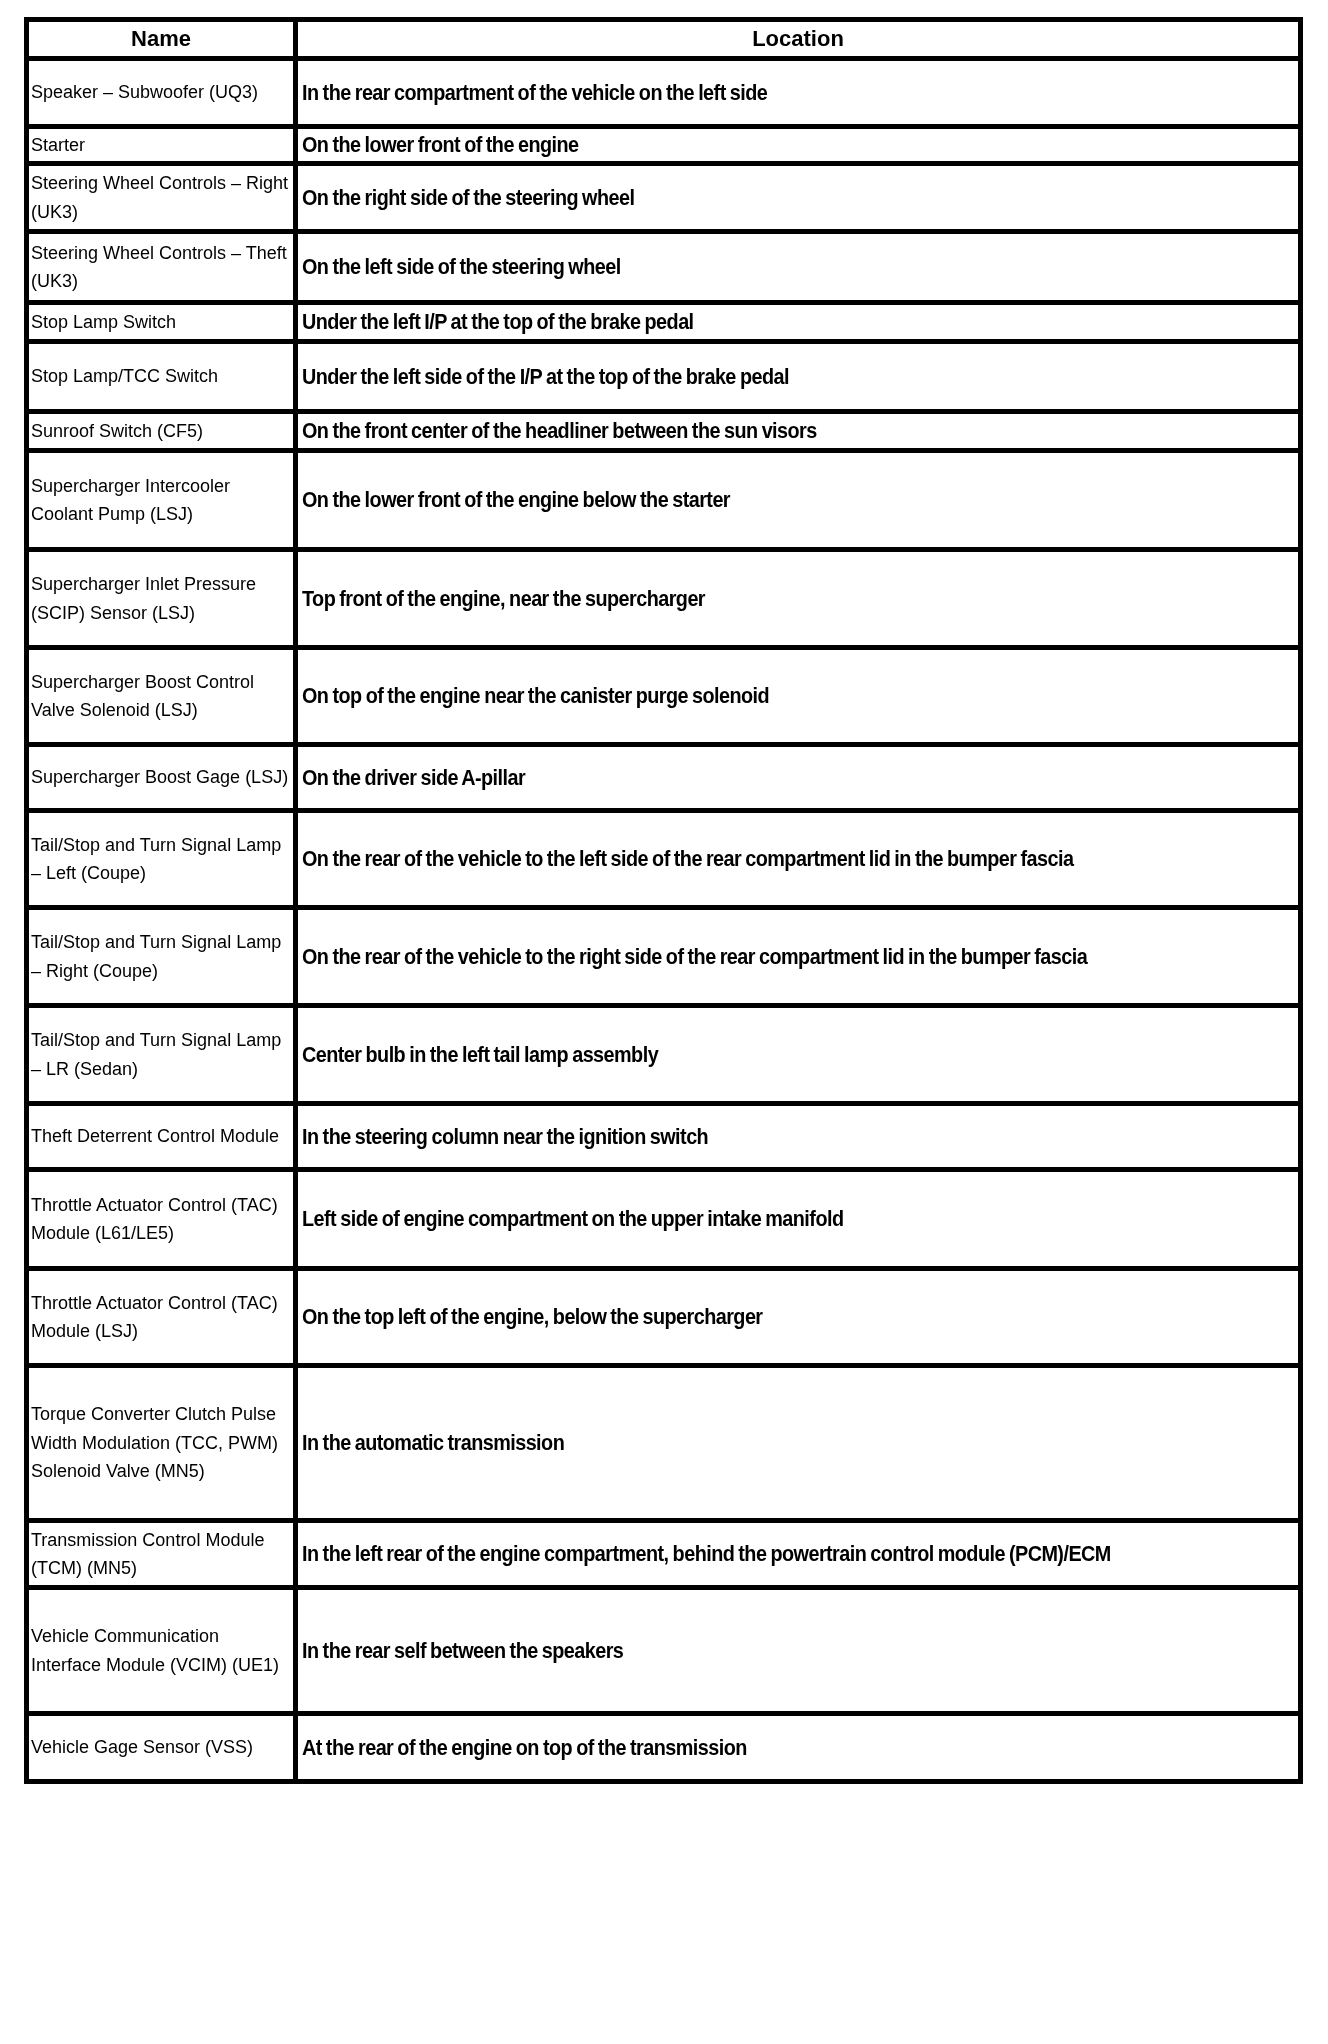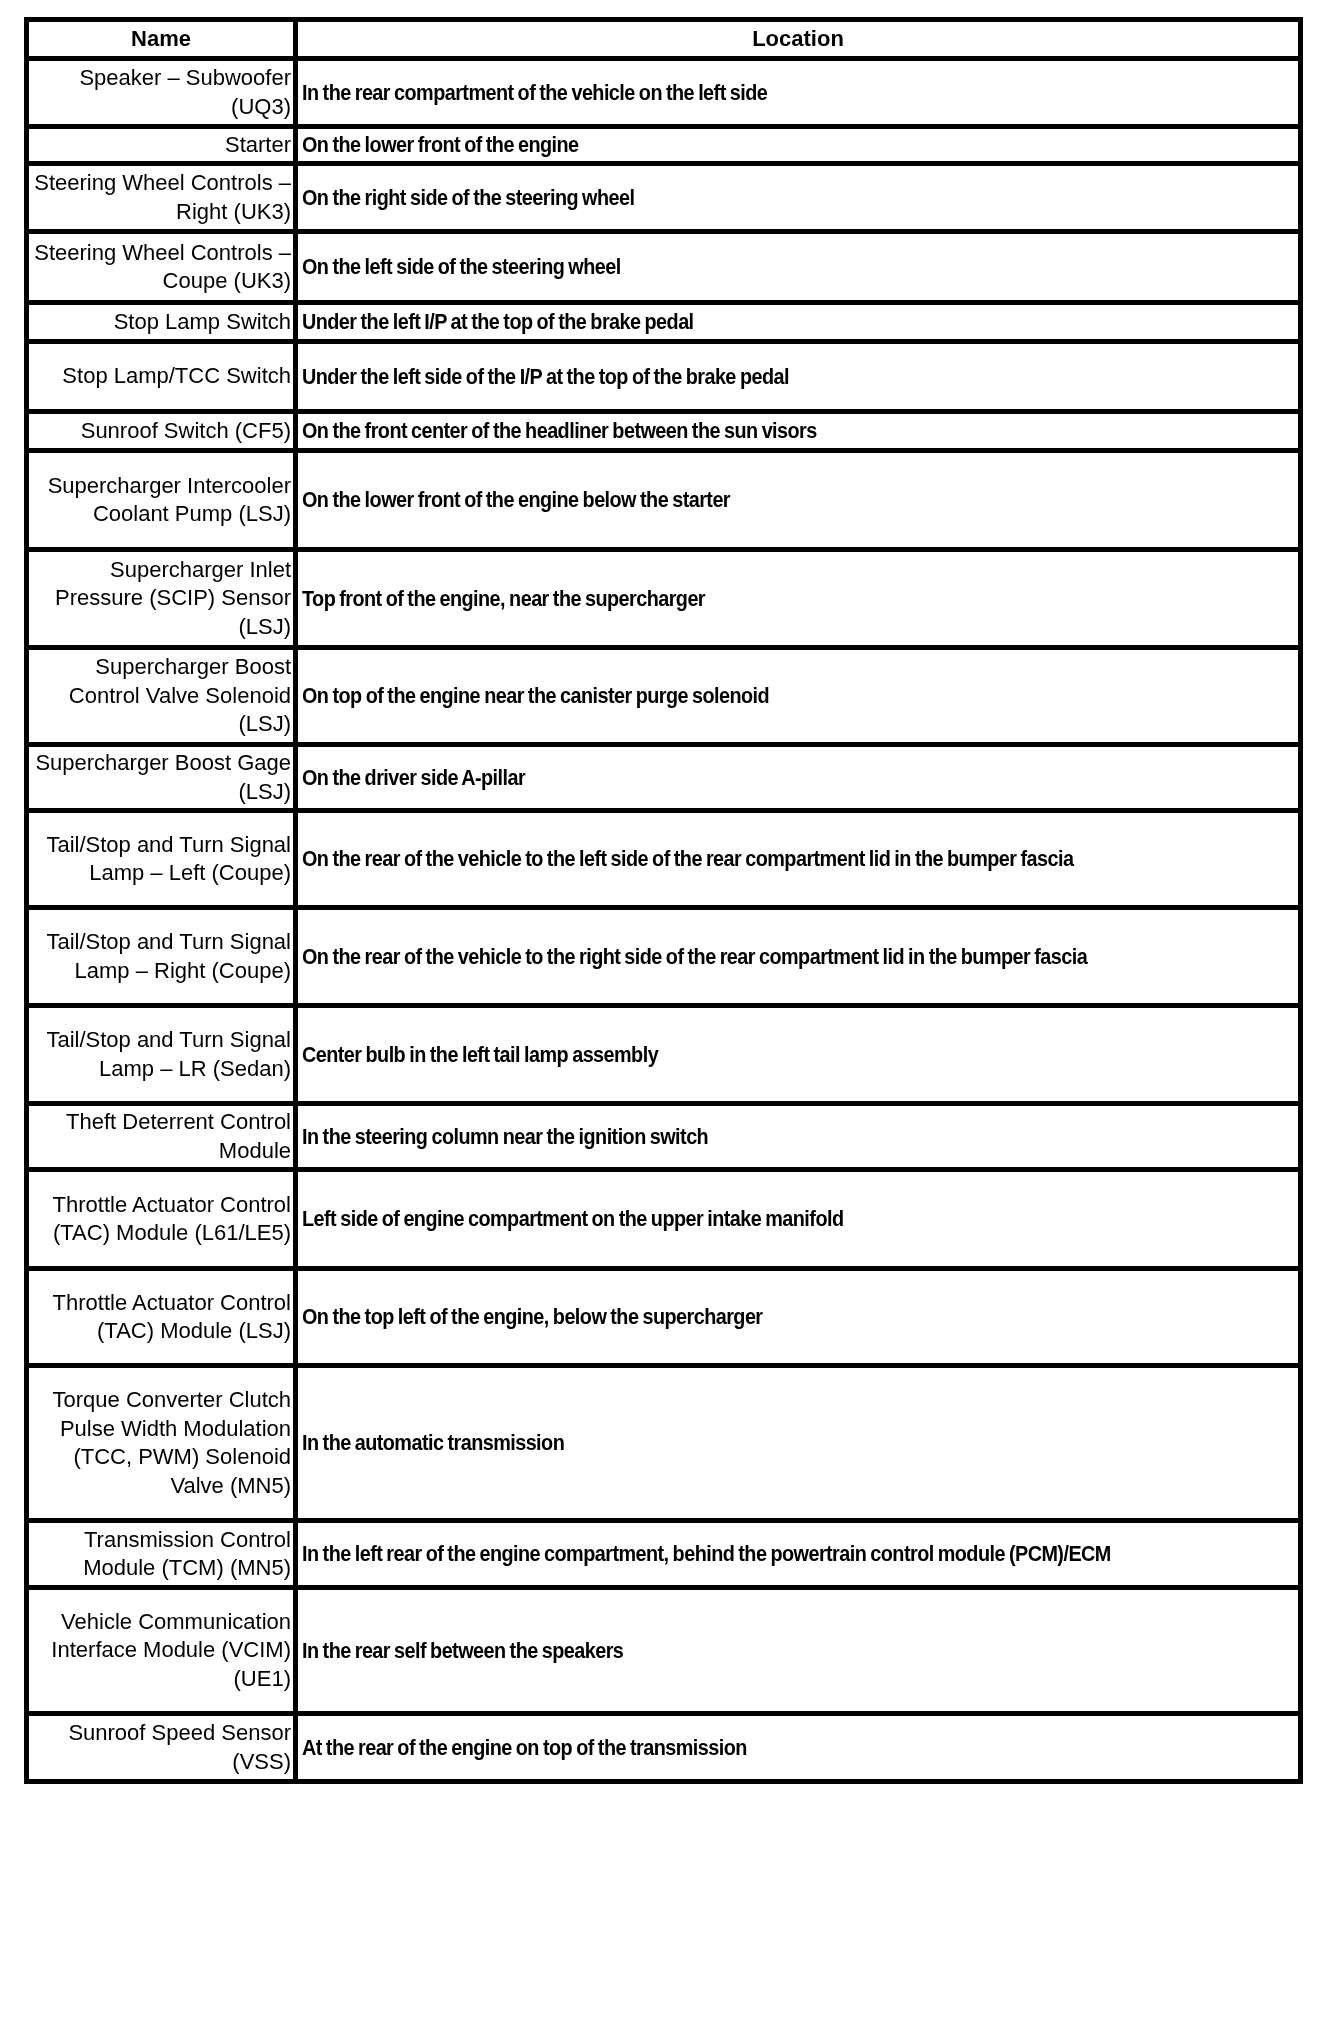--- a/index.html
+++ b/index.html
@@ -34,22 +34,22 @@
       overflow: hidden;
     }
     .doc-table th {
       font-weight: bold;
       font-size: 22px;
       line-height: 26px;
       text-align: center;
       height: 39px;
     }
     .doc-table td.name {
-      text-align: right;
-      font-size: 22px;
+      text-align: left;
+      font-size: 18px;
       line-height: 28.5px;
       padding: 0 2px;
     }
     .doc-table td.loc {
       text-align: left;
       font-size: 22px;
       line-height: 28px;
       padding-left: 4px;
       letter-spacing: -0.6px;
       word-spacing: -1px;
@@ -84,21 +84,21 @@
       </tr>
       <tr style="height: 37px;">
         <td class="name">Starter</td>
         <td class="loc"><span class="loc-text">On the lower front of the engine</span></td>
       </tr>
       <tr style="height: 68px;">
         <td class="name">Steering Wheel Controls – Right (UK3)</td>
         <td class="loc"><span class="loc-text">On the right side of the steering wheel</span></td>
       </tr>
       <tr style="height: 71px;">
-        <td class="name">Steering Wheel Controls – Coupe (UK3)</td>
+        <td class="name">Steering Wheel Controls – Theft (UK3)</td>
         <td class="loc"><span class="loc-text">On the left side of the steering wheel</span></td>
       </tr>
       <tr style="height: 39px;">
         <td class="name">Stop Lamp Switch</td>
         <td class="loc"><span class="loc-text">Under the left I/P at the top of the brake pedal</span></td>
       </tr>
       <tr style="height: 70px;">
         <td class="name">Stop Lamp/TCC Switch</td>
         <td class="loc"><span class="loc-text">Under the left side of the I/P at the top of the brake pedal</span></td>
       </tr>
@@ -152,17 +152,17 @@
       </tr>
       <tr style="height: 67px;">
         <td class="name">Transmission Control Module (TCM) (MN5)</td>
         <td class="loc"><span class="loc-text">In the left rear of the engine compartment, behind the powertrain control module (PCM)/ECM</span></td>
       </tr>
       <tr style="height: 126px;">
         <td class="name">Vehicle Communication Interface Module (VCIM) (UE1)</td>
         <td class="loc"><span class="loc-text">In the rear self between the speakers</span></td>
       </tr>
       <tr style="height: 68px;">
-        <td class="name">Sunroof Speed Sensor (VSS)</td>
+        <td class="name">Vehicle Gage Sensor (VSS)</td>
         <td class="loc"><span class="loc-text">At the rear of the engine on top of the transmission</span></td>
       </tr>
     </tbody>
 </table>
 
 </body></html>

